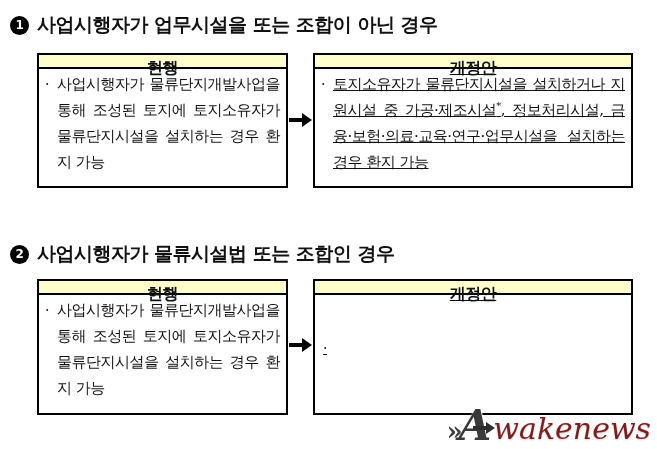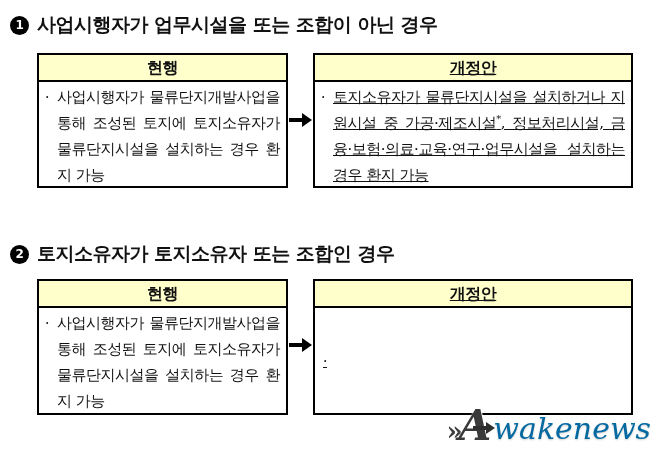--- a/index.html
+++ b/index.html
@@ -28,21 +28,21 @@
   
   .cmp-box {
     position:absolute; border:2px solid #000; background:#fff; overflow:hidden;
   }
   .box-left  { left:37px;  width:251px; }
   .box-right { left:313px; width:320px;text-decoration:underline; }
   .row1 { top:53px;  height:135px; }
   .row2 { top:279px; height:136px; }
   .box-header {
     background:#FFFFCC; border-bottom:2px solid #000;
-    height:27px; line-height:25px; text-align:center;
+    height:14px; line-height:25px; text-align:center;
     font-weight:bold; font-size:16px; letter-spacing:-0.5px;
   }
   .box-body {
     position:relative; padding:2px 6px 2px 18px;
     font-size:15px; line-height:26px; text-align:justify;
     word-break:break-all; letter-spacing:-0.5px;
   }
   .bullet { position:absolute; left:6px; top:2px; font-size:14px; }
   .box-body sup { font-size:10px; line-height:0; vertical-align:super; }
   .box-body-center {
@@ -84,21 +84,21 @@
     font-size:42px; font-weight:bold; font-style:italic; color:#3a3a3a; line-height:0.95;
     text-shadow:0 0 2px #ffffff, 1px 1px 1px #ffffff;
   }
   .wm-arrow { position:absolute; left:14px; bottom:12px; width:22px; height:12px; }
   .wm-arrow .shaft { position:absolute; left:0; top:4px; width:13px; height:4px; background:#2e2e2e; }
   .wm-arrow .head {
     position:absolute; right:0; top:0; width:0; height:0;
     border-left:9px solid #2e2e2e; border-top:6px solid transparent; border-bottom:6px solid transparent;
   }
   .wm-name {
-    font-size:30px; font-style:italic; color:#0369a1; line-height:1;
+    font-size:30px; font-style:italic; color:#7f1d1d; line-height:1;
     text-shadow:0 1px 2px rgba(0,0,0,0.2); margin-bottom:2px;
   }
 </style>
 </head>
 <body>
 
 <div class="page">
 
   <div class="heading" id="heading1">
     <span class="num-circle">1</span>
@@ -122,21 +122,21 @@
     <div class="box-header">개정안</div>
     <div class="box-body">
       <span class="bullet">·</span>
       <span>토지소유자가 물류단지시설을 설치하거나 지원시설 중 가공·제조시설</span><sup>*</sup><span>, 정보처리시설, 금융·보험·의료·교육·연구·업무시설을 설치하는 경우 환지 가능</span>
     </div>
   </div>
 
 
   <div class="heading" id="heading2">
     <span class="num-circle">2</span>
-    <span>토지소유자가 토지소유자 또는 조합인 경우</span>
+    <span>사업시행자가 물류시설법 또는 조합인 경우</span>
   </div>
 
   <div class="cmp-box box-left row2">
     <div class="box-header">현행</div>
     <div class="box-body">
       <span class="bullet">·</span>
       <span>사업시행자가 물류단지개발사업을 통해 조성된 토지에 토지소유자가 물류단지시설을 설치하는 경우 환지 가능</span>
     </div>
   </div>
 

